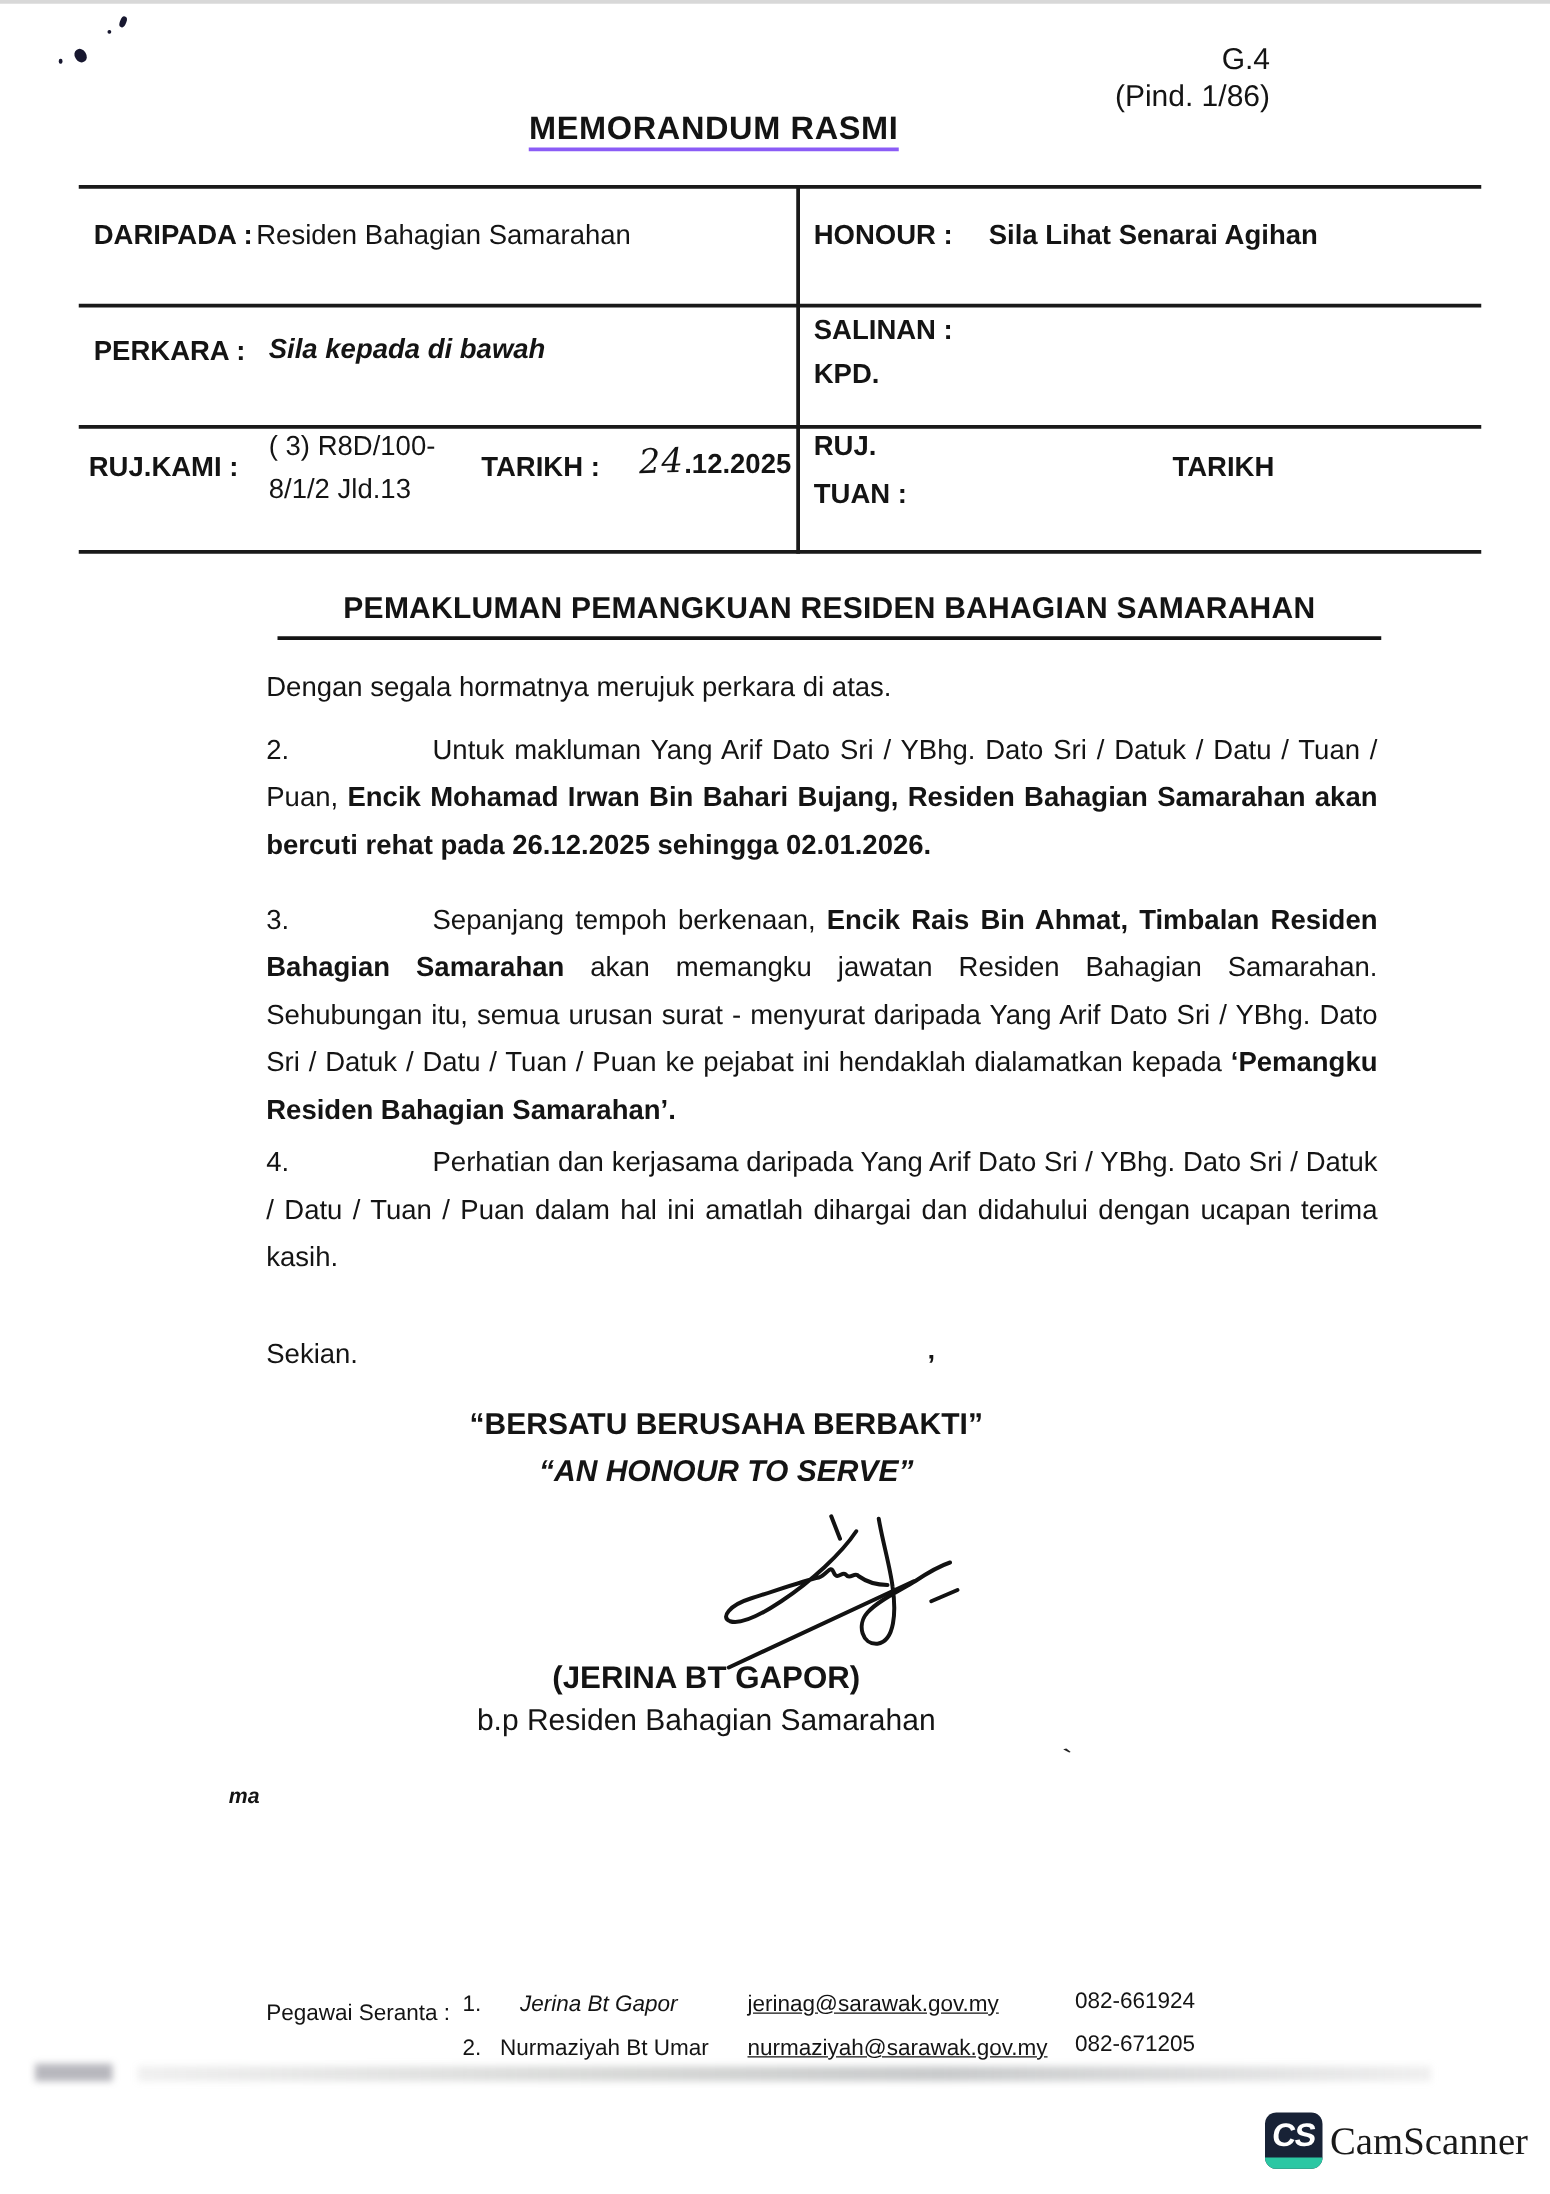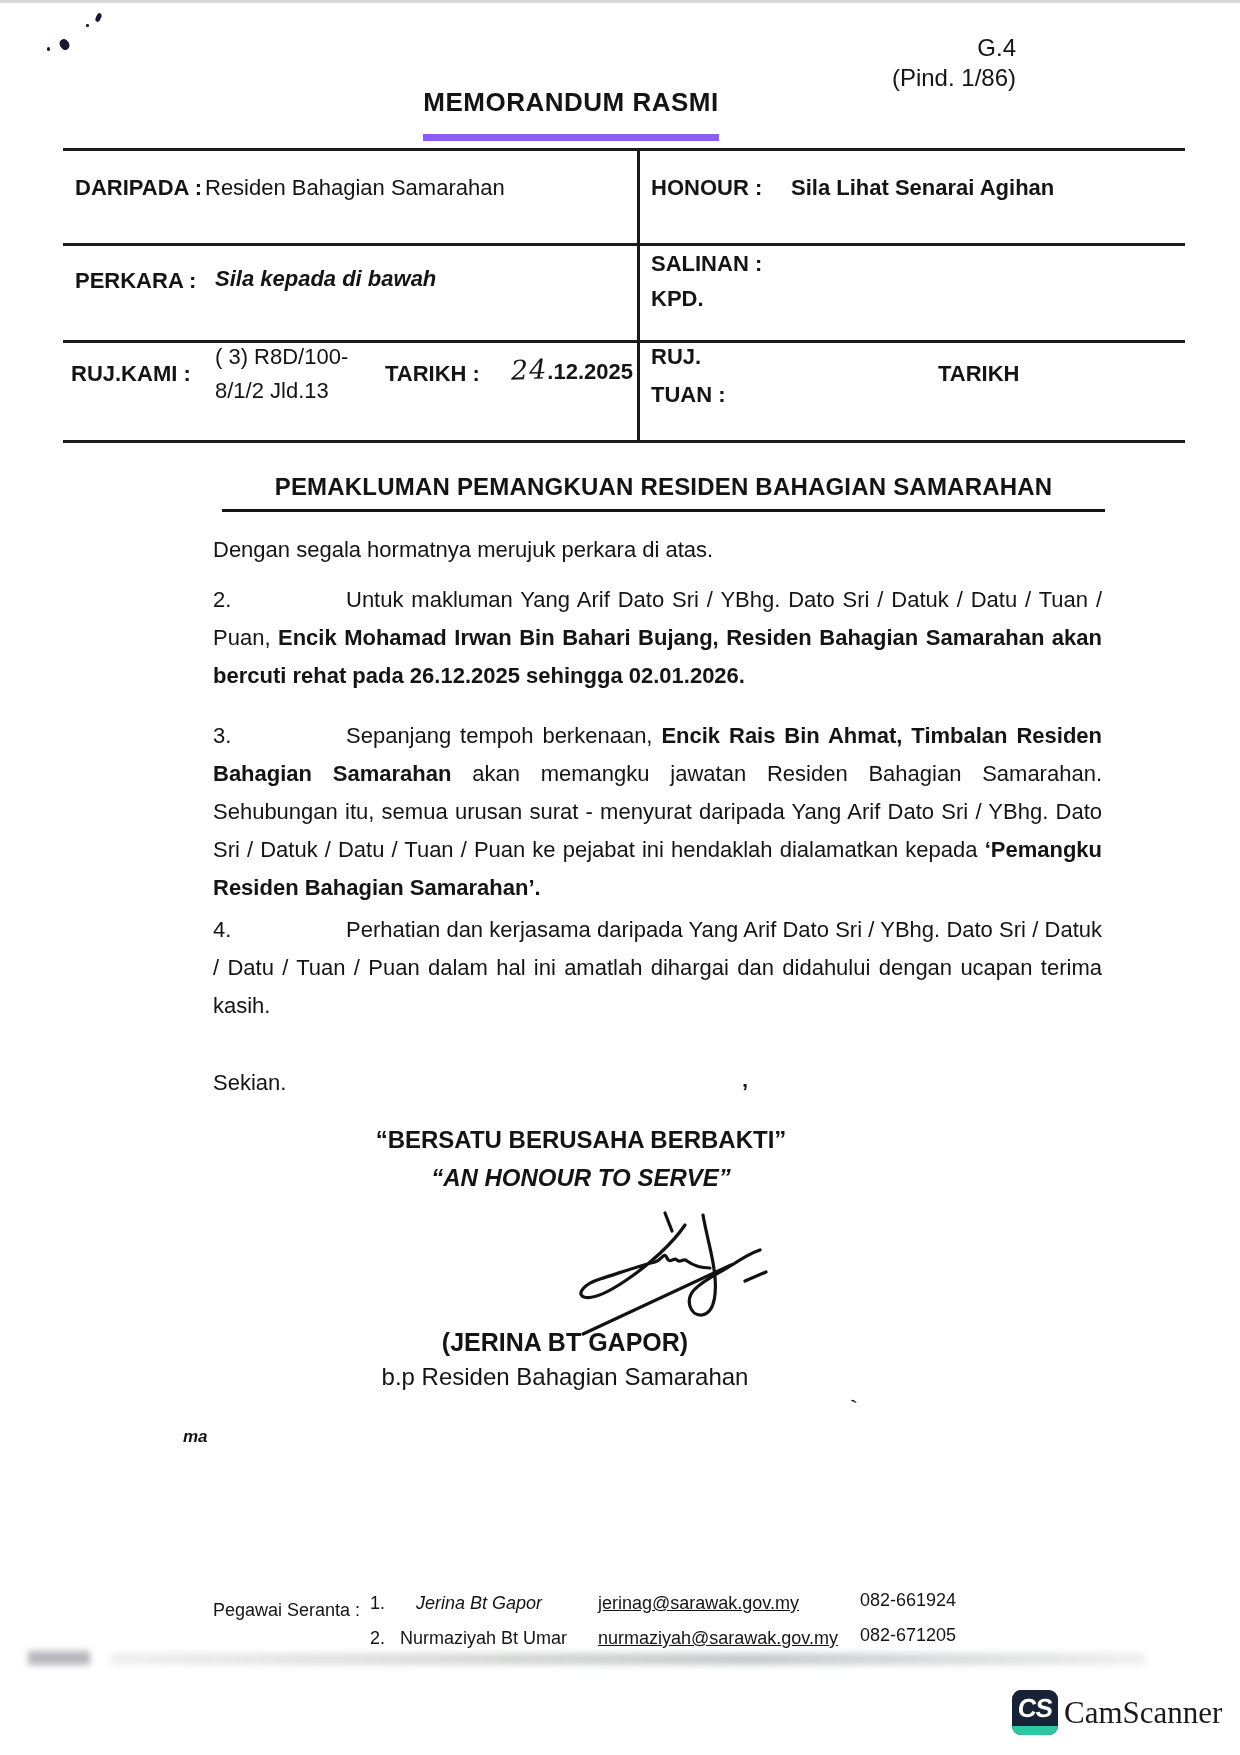--- a/index.html
+++ b/index.html
@@ -6,21 +6,21 @@
   .page {
     position:relative; width:1240px; height:1755px; margin:3px auto;
     background:#ffffff; overflow:hidden;
     font-family:"Liberation Sans", sans-serif; color:#141414;
   }
   .abs { position:absolute; }
 
   
   .form-code { text-align:right; font-size:24px; line-height:30px; }
   .doc-heading { font-size:26px; font-weight:700; letter-spacing:.5px;
-                 border-bottom:7px solid #8b5cf6; padding-bottom:16px; display:inline-block; }
+                 border-bottom:3px solid #8b5cf6; padding-bottom:0; display:inline-block; }
   .heading-wrap { left:0; top:84px; width:1142px; text-align:center; }
 
   
   .tbl { left:63px; top:145px; width:1122px; height:295px; }
   .hline { position:absolute; left:0; width:1122px; height:3px; background:#1a1a1a; }
   .vline { position:absolute; left:574px; top:0; width:3px; height:295px; background:#1a1a1a; }
   .lbl  { position:absolute; font-size:22px; font-weight:700; white-space:nowrap; }
   .val  { position:absolute; font-size:22px; white-space:nowrap; }
   .val-bold { font-weight:700; }
   .val-bi { font-weight:700; font-style:italic; }

